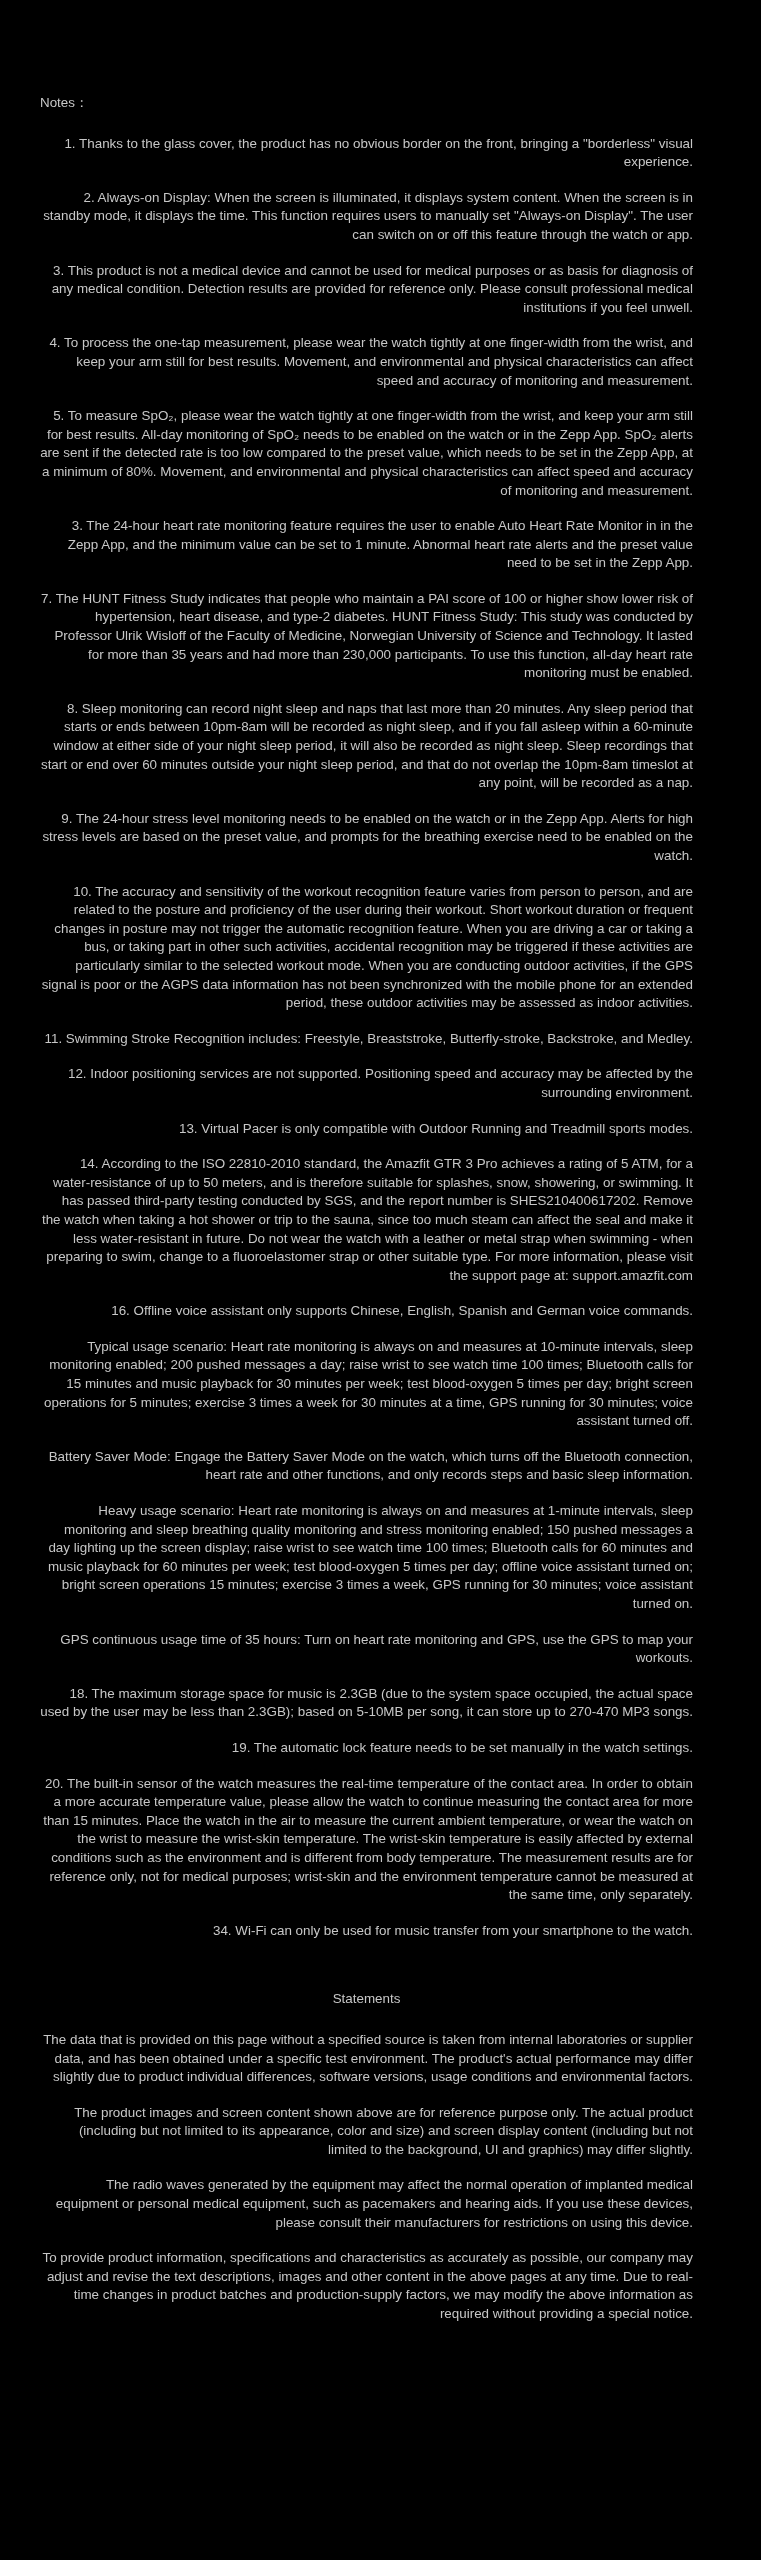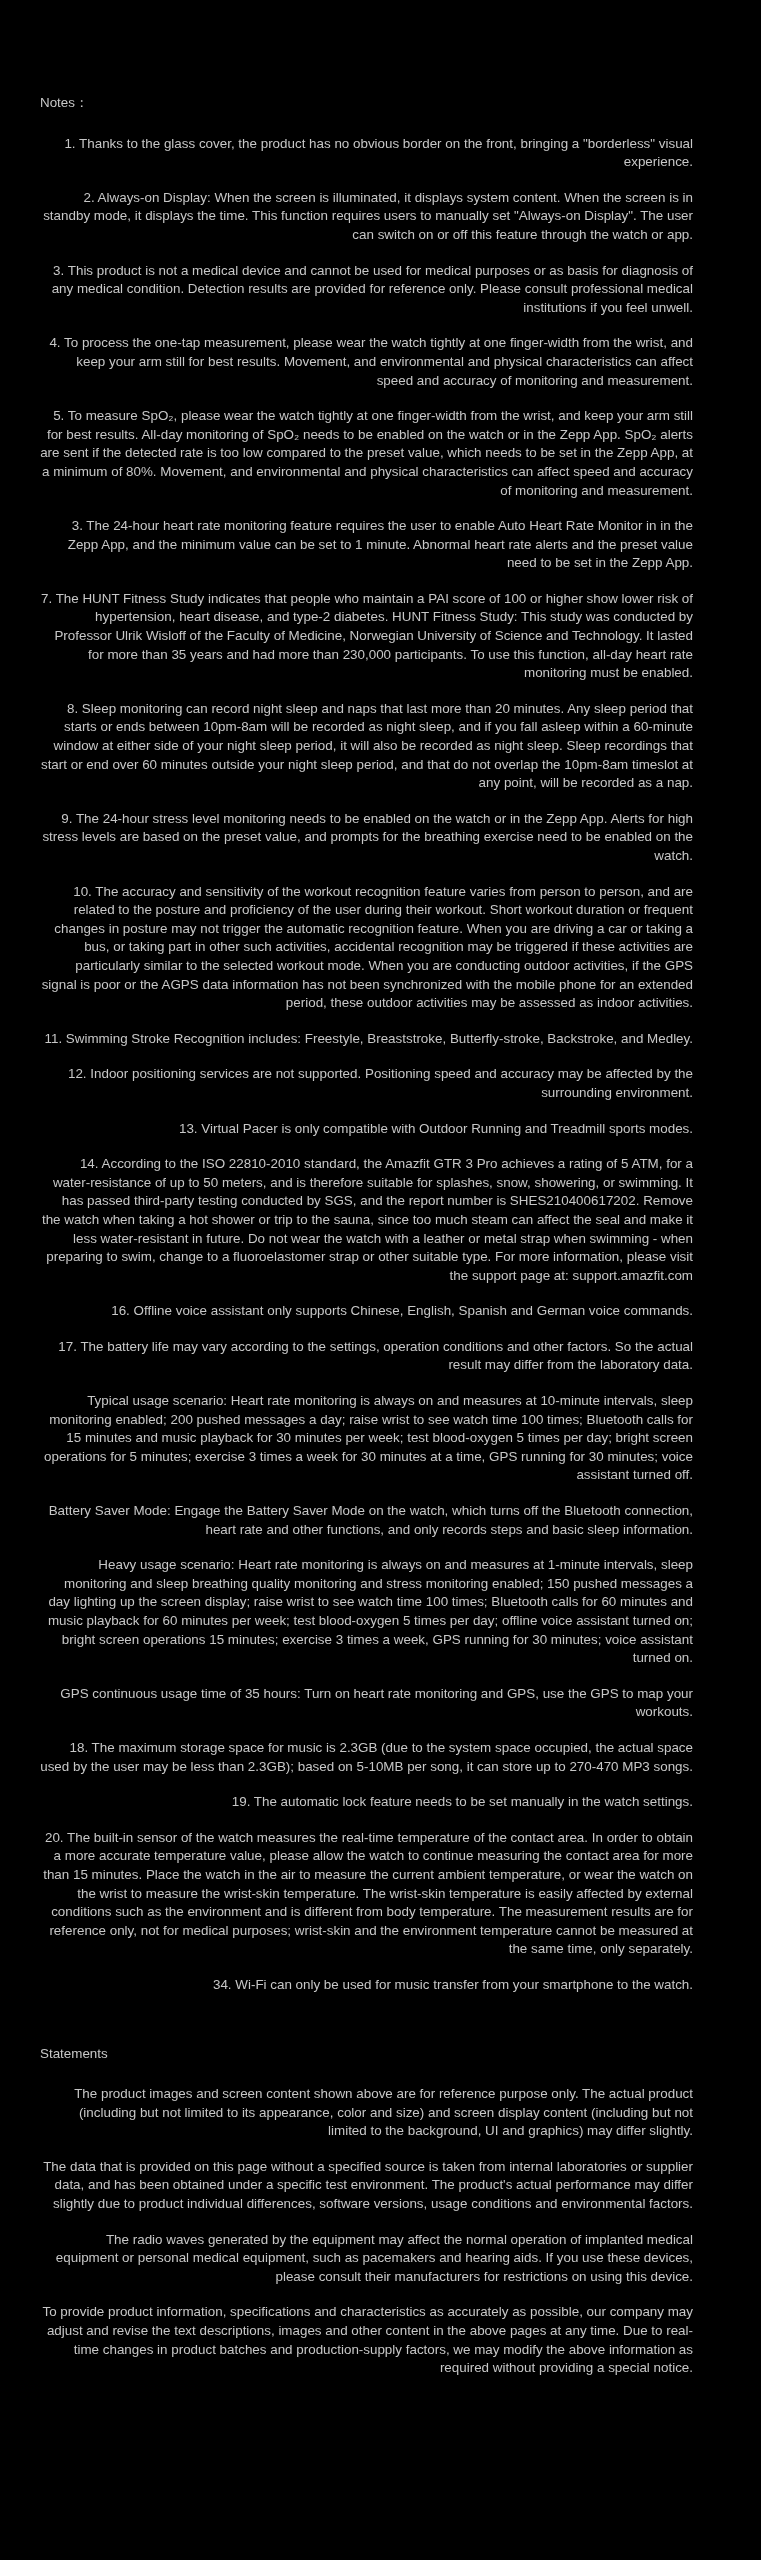--- a/index.html
+++ b/index.html
@@ -31,20 +31,21 @@
     padding: 0;
   }
   .paragraphs p.para {
     margin: 0 0 17px 0;
     padding: 0;
     white-space: pre-wrap;
     text-align: right;
   }
   .section-statements .heading {
     margin-top: 50px;
+    text-align: center;
   }
 </style>
 </head>
 <body>
 
 <div class="page">
 
   <section class="section section-notes">
     <h2 class="heading">Notes：</h2>
     <div class="paragraphs">
@@ -56,35 +57,34 @@
         <p class="para">3. The 24-hour heart rate monitoring feature requires the user to enable Auto Heart Rate Monitor in in the Zepp App, and the minimum value can be set to 1 minute. Abnormal heart rate alerts and the preset value need to be set in the Zepp App.</p>
         <p class="para">7. The HUNT Fitness Study indicates that people who maintain a PAI score of 100 or higher show lower risk of hypertension, heart disease, and type-2 diabetes. HUNT Fitness Study: This study was conducted by Professor Ulrik Wisloff of the Faculty of Medicine, Norwegian University of Science and Technology. It lasted for more than 35 years and had more than 230,000 participants. To use this function, all-day heart rate monitoring must be enabled.</p>
         <p class="para">8. Sleep monitoring can record night sleep and naps that last more than 20 minutes. Any sleep period that starts or ends between 10pm-8am will be recorded as night sleep, and if you fall asleep within a 60-minute window at either side of your night sleep period, it will also be recorded as night sleep. Sleep recordings that start or end over 60 minutes outside your night sleep period, and that do not overlap the 10pm-8am timeslot at any point, will be recorded as a nap.</p>
         <p class="para">9. The 24-hour stress level monitoring needs to be enabled on the watch or in the Zepp App. Alerts for high stress levels are based on the preset value, and prompts for the breathing exercise need to be enabled on the watch.</p>
         <p class="para">10. The accuracy and sensitivity of the workout recognition feature varies from person to person, and are related to the posture and proficiency of the user during their workout. Short workout duration or frequent changes in posture may not trigger the automatic recognition feature. When you are driving a car or taking a bus, or taking part in other such activities, accidental recognition may be triggered if these activities are particularly similar to the selected workout mode. When you are conducting outdoor activities, if the GPS signal is poor or the AGPS data information has not been synchronized with the mobile phone for an extended period, these outdoor activities may be assessed as indoor activities.</p>
         <p class="para">11. Swimming Stroke Recognition includes: Freestyle, Breaststroke, Butterfly-stroke, Backstroke, and Medley.</p>
         <p class="para">12. Indoor positioning services are not supported. Positioning speed and accuracy may be affected by the surrounding environment.</p>
         <p class="para">13. Virtual Pacer is only compatible with Outdoor Running and Treadmill sports modes.</p>
         <p class="para">14. According to the ISO 22810-2010 standard, the Amazfit GTR 3 Pro achieves a rating of 5 ATM, for a water-resistance of up to 50 meters, and is therefore suitable for splashes, snow, showering, or swimming. It has passed third-party testing conducted by SGS, and the report number is SHES210400617202. Remove the watch when taking a hot shower or trip to the sauna, since too much steam can affect the seal and make it less water-resistant in future. Do not wear the watch with a leather or metal strap when swimming - when preparing to swim, change to a fluoroelastomer strap or other suitable type. For more information, please visit the support page at: support.amazfit.com</p>
         <p class="para">16. Offline voice assistant only supports Chinese, English, Spanish and German voice commands.</p>
-        <p class="para">17. The battery life may vary according to the settings, operation conditions and other factors. So the actual result may differ from the laboratory data.</p>
         <p class="para">Typical usage scenario: Heart rate monitoring is always on and measures at 10-minute intervals, sleep monitoring enabled; 200 pushed messages a day; raise wrist to see watch time 100 times; Bluetooth calls for 15 minutes and music playback for 30 minutes per week; test blood-oxygen 5 times per day; bright screen operations for 5 minutes; exercise 3 times a week for 30 minutes at a time, GPS running for 30 minutes; voice assistant turned off.</p>
         <p class="para">Battery Saver Mode: Engage the Battery Saver Mode on the watch, which turns off the Bluetooth connection, heart rate and other functions, and only records steps and basic sleep information.</p>
         <p class="para">Heavy usage scenario: Heart rate monitoring is always on and measures at 1-minute intervals, sleep monitoring and sleep breathing quality monitoring and stress monitoring enabled; 150 pushed messages a day lighting up the screen display; raise wrist to see watch time 100 times; Bluetooth calls for 60 minutes and music playback for 60 minutes per week; test blood-oxygen 5 times per day; offline voice assistant turned on; bright screen operations 15 minutes; exercise 3 times a week, GPS running for 30 minutes; voice assistant turned on.</p>
         <p class="para">GPS continuous usage time of 35 hours: Turn on heart rate monitoring and GPS, use the GPS to map your workouts.</p>
         <p class="para">18. The maximum storage space for music is 2.3GB (due to the system space occupied, the actual space used by the user may be less than 2.3GB); based on 5-10MB per song, it can store up to 270-470 MP3 songs.</p>
         <p class="para">19. The automatic lock feature needs to be set manually in the watch settings.</p>
         <p class="para">20. The built-in sensor of the watch measures the real-time temperature of the contact area. In order to obtain a more accurate temperature value, please allow the watch to continue measuring the contact area for more than 15 minutes. Place the watch in the air to measure the current ambient temperature, or wear the watch on the wrist to measure the wrist-skin temperature. The wrist-skin temperature is easily affected by external conditions such as the environment and is different from body temperature. The measurement results are for reference only, not for medical purposes; wrist-skin and the environment temperature cannot be measured at the same time, only separately.</p>
         <p class="para">34. Wi-Fi can only be used for music transfer from your smartphone to the watch.</p>
       </div>
   </section>
 
   <section class="section section-statements">
     <h2 class="heading">Statements</h2>
     <div class="paragraphs">
+        <p class="para">The data that is provided on this page without a specified source is taken from internal laboratories or supplier data, and has been obtained under a specific test environment. The product's actual performance may differ slightly due to product individual differences, software versions, usage conditions and environmental factors.</p>
         <p class="para">The product images and screen content shown above are for reference purpose only. The actual product (including but not limited to its appearance, color and size) and screen display content (including but not limited to the background, UI and graphics) may differ slightly.</p>
-        <p class="para">The data that is provided on this page without a specified source is taken from internal laboratories or supplier data, and has been obtained under a specific test environment. The product's actual performance may differ slightly due to product individual differences, software versions, usage conditions and environmental factors.</p>
         <p class="para">The radio waves generated by the equipment may affect the normal operation of implanted medical equipment or personal medical equipment, such as pacemakers and hearing aids. If you use these devices, please consult their manufacturers for restrictions on using this device.</p>
         <p class="para">To provide product information, specifications and characteristics as accurately as possible, our company may adjust and revise the text descriptions, images and other content in the above pages at any time. Due to real-time changes in product batches and production-supply factors, we may modify the above information as required without providing a special notice.</p>
       </div>
   </section>
 
 </div>
 
 </body></html>

